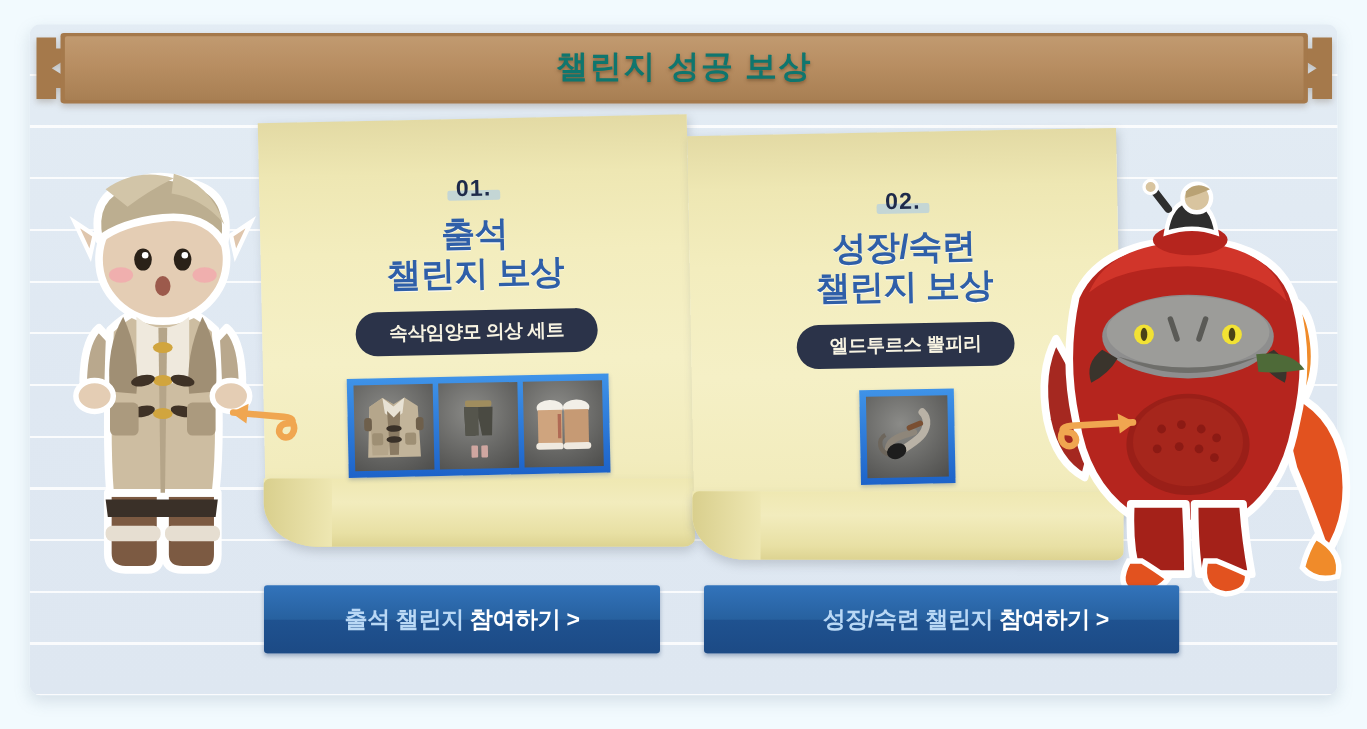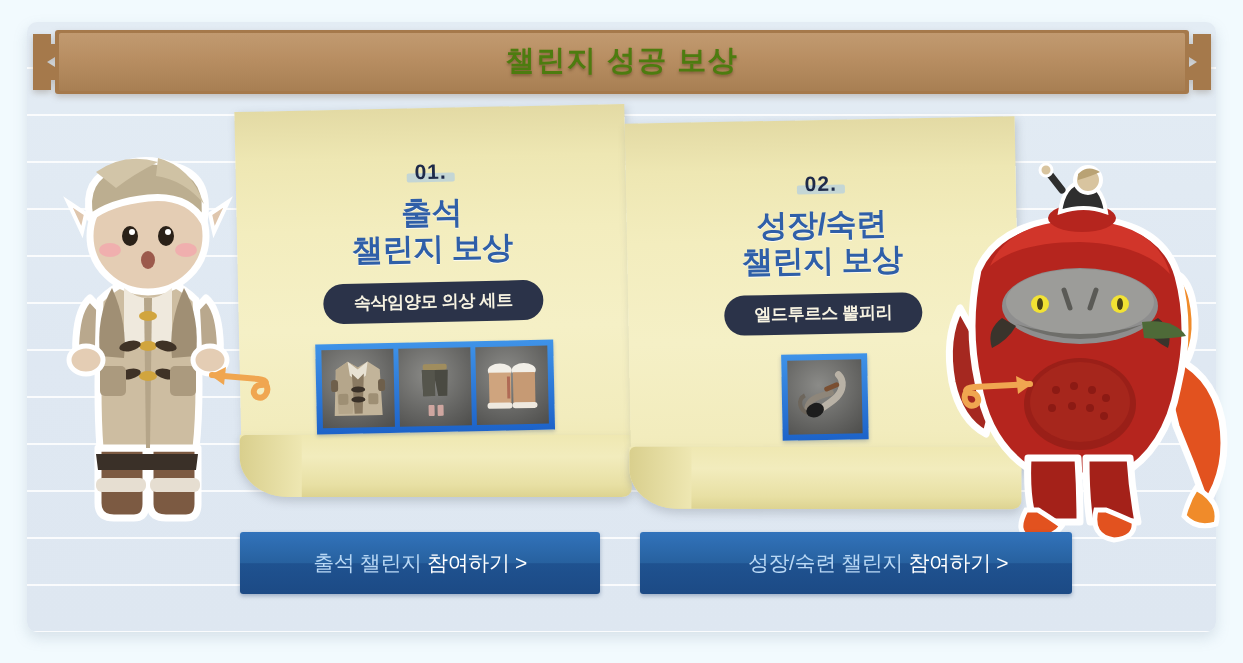--- a/index.html
+++ b/index.html
@@ -54,21 +54,21 @@
     inset: 0;
     filter: drop-shadow(0 3px 3px rgba(110,90,70,0.30));
   }
   .banner-svg { display: block; width: 100%; height: 100%; }
   #banner-title {
     position: absolute;
     left: 0; right: 0;
     top: 50%;
     transform: translateY(-52%);
     text-align: center;
-    color: #4d7c0f;
+    color: #0f766e;
     font-size: 29px;
     font-weight: bold;
     letter-spacing: 1.5px;
     text-shadow: 0 2px 3px rgba(95,65,35,0.55);
     pointer-events: none;
   }
 
   
   .card {
     position: absolute;
@@ -197,21 +197,21 @@
     align-items: center;
     justify-content: center;
     box-shadow: 0 2px 4px rgba(30,60,110,0.35);
     z-index: 30;
     cursor: pointer;
   }
   #cta-1 { left: 240px; top: 532px; width: 360px; }
   #cta-2 { left: 640px; top: 532px; width: 388px; padding-left: 44px; }
   .cta-label {
     font-size: 21px;
-    font-weight: normal;
+    font-weight: bold;
     letter-spacing: -0.4px;
     white-space: nowrap;
   }
   .cta-label .soft { color: #b9d8f5; }
   .cta-label .hard { color: #ffffff; }
 
   
   .arrow { position: absolute; z-index: 25; pointer-events: none; }
   #arrow-left { left: 196px; top: 360px; width: 76px; height: 58px; }
   #arrow-right { left: 958px; top: 370px; width: 86px; height: 56px; }

